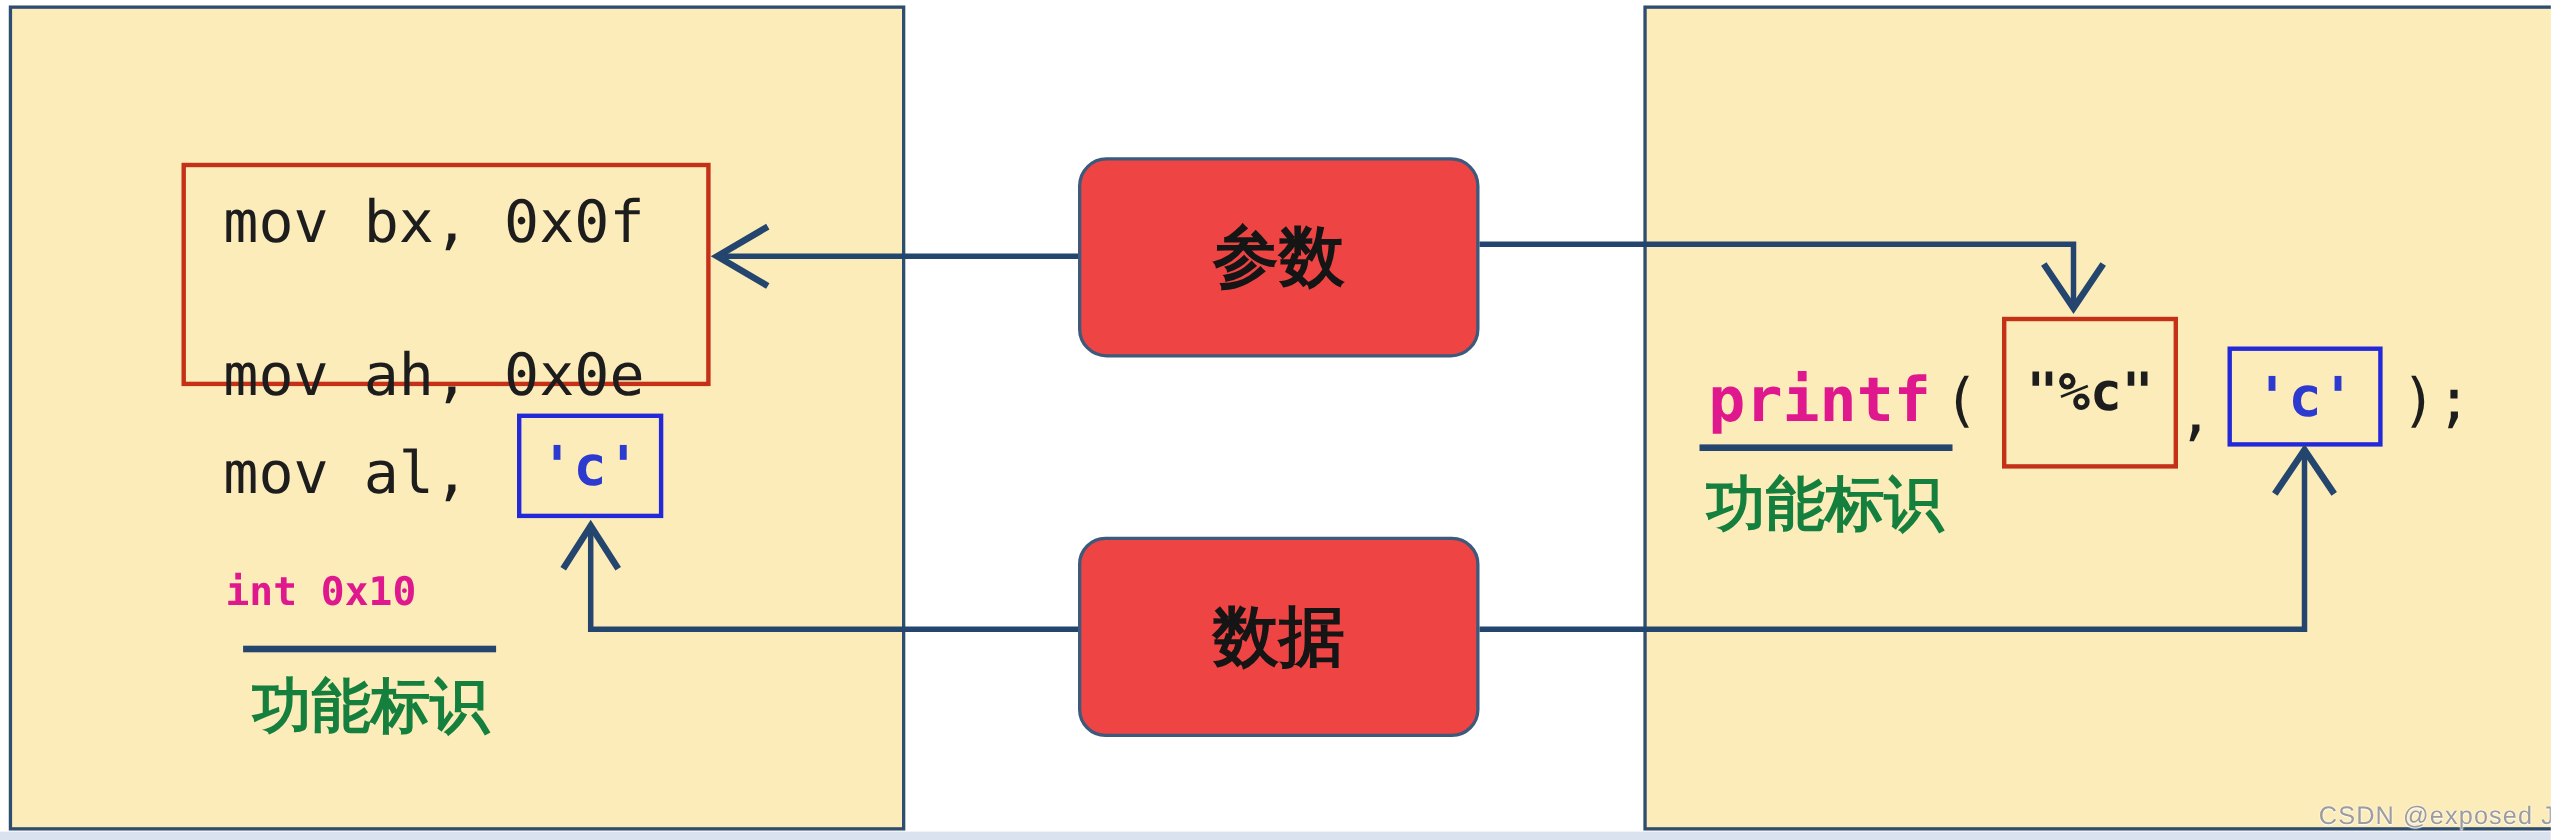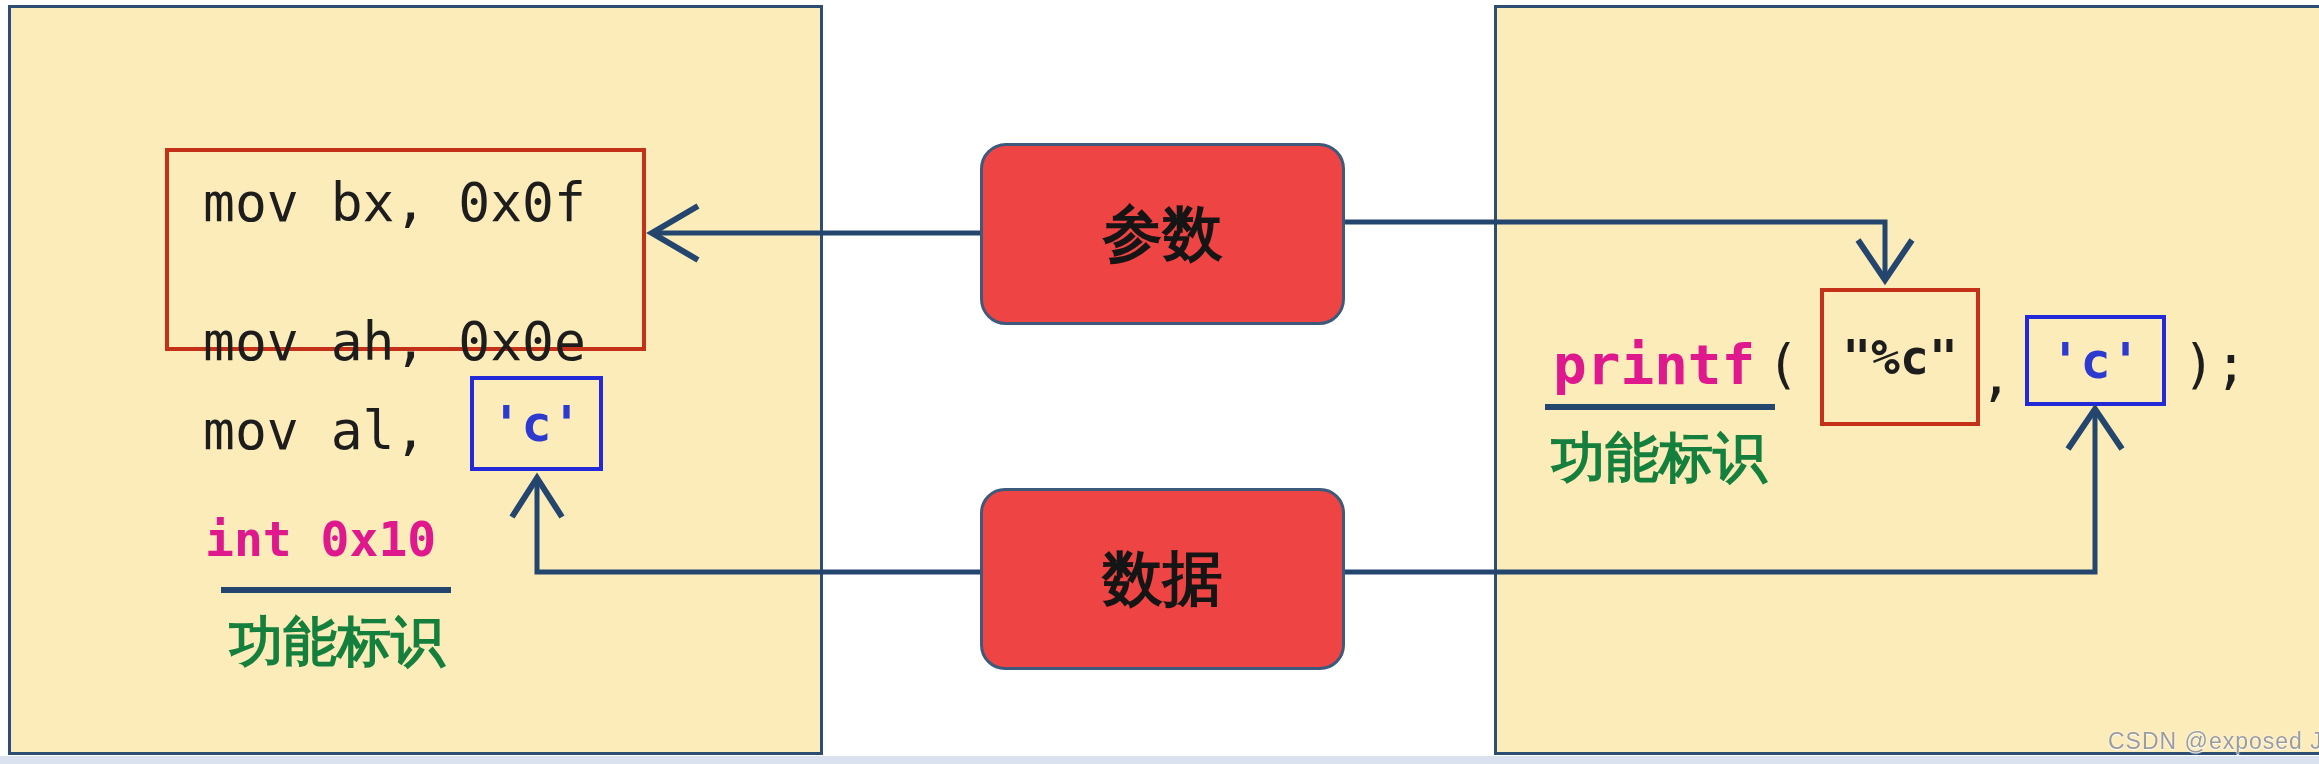--- a/index.html
+++ b/index.html
@@ -57,21 +57,21 @@
     <div class="outline-box red-outline" style="left:154px; top:140px; width:481px; height:203px;"></div>
 
     <div class="code-line mono" style="left:192px; top:161px;">mov bx, 0x0f</div>
     <div class="code-line mono" style="left:192px; top:284px;margin-top:16px;">mov ah, 0x0e</div>
     <div class="code-line mono" style="left:192px; top:389px;">mov al,</div>
 
     <div class="outline-box blue-outline" style="left:459px; top:368px; width:133px; height:95px;">
       <span class="mono blue-text" style="font-size:50px;">'c'</span>
     </div>
 
-    <div class="code-line mono magenta" style="left:194px; top:497px; font-size:48px;">int 0x10</div>
+    <div class="code-line mono magenta" style="left:194px; top:497px; font-size:36px;">int 0x10</div>
 
     <div class="navy-underline" style="left:210px; top:579px; width:230px;"></div>
     <div class="caption" style="left:218px; top:603px;">功能标识</div>
   </div>
 
   <div class="panel" id="right-panel">
     <div class="code-line mono magenta" style="left:56px; top:323px; font-size:56px;">printf</div>
     <div class="code-line mono" style="left:270px; top:323px;">(</div>
 
     <div class="outline-box red-outline" style="left:323px; top:280px; width:160px; height:138px;">

